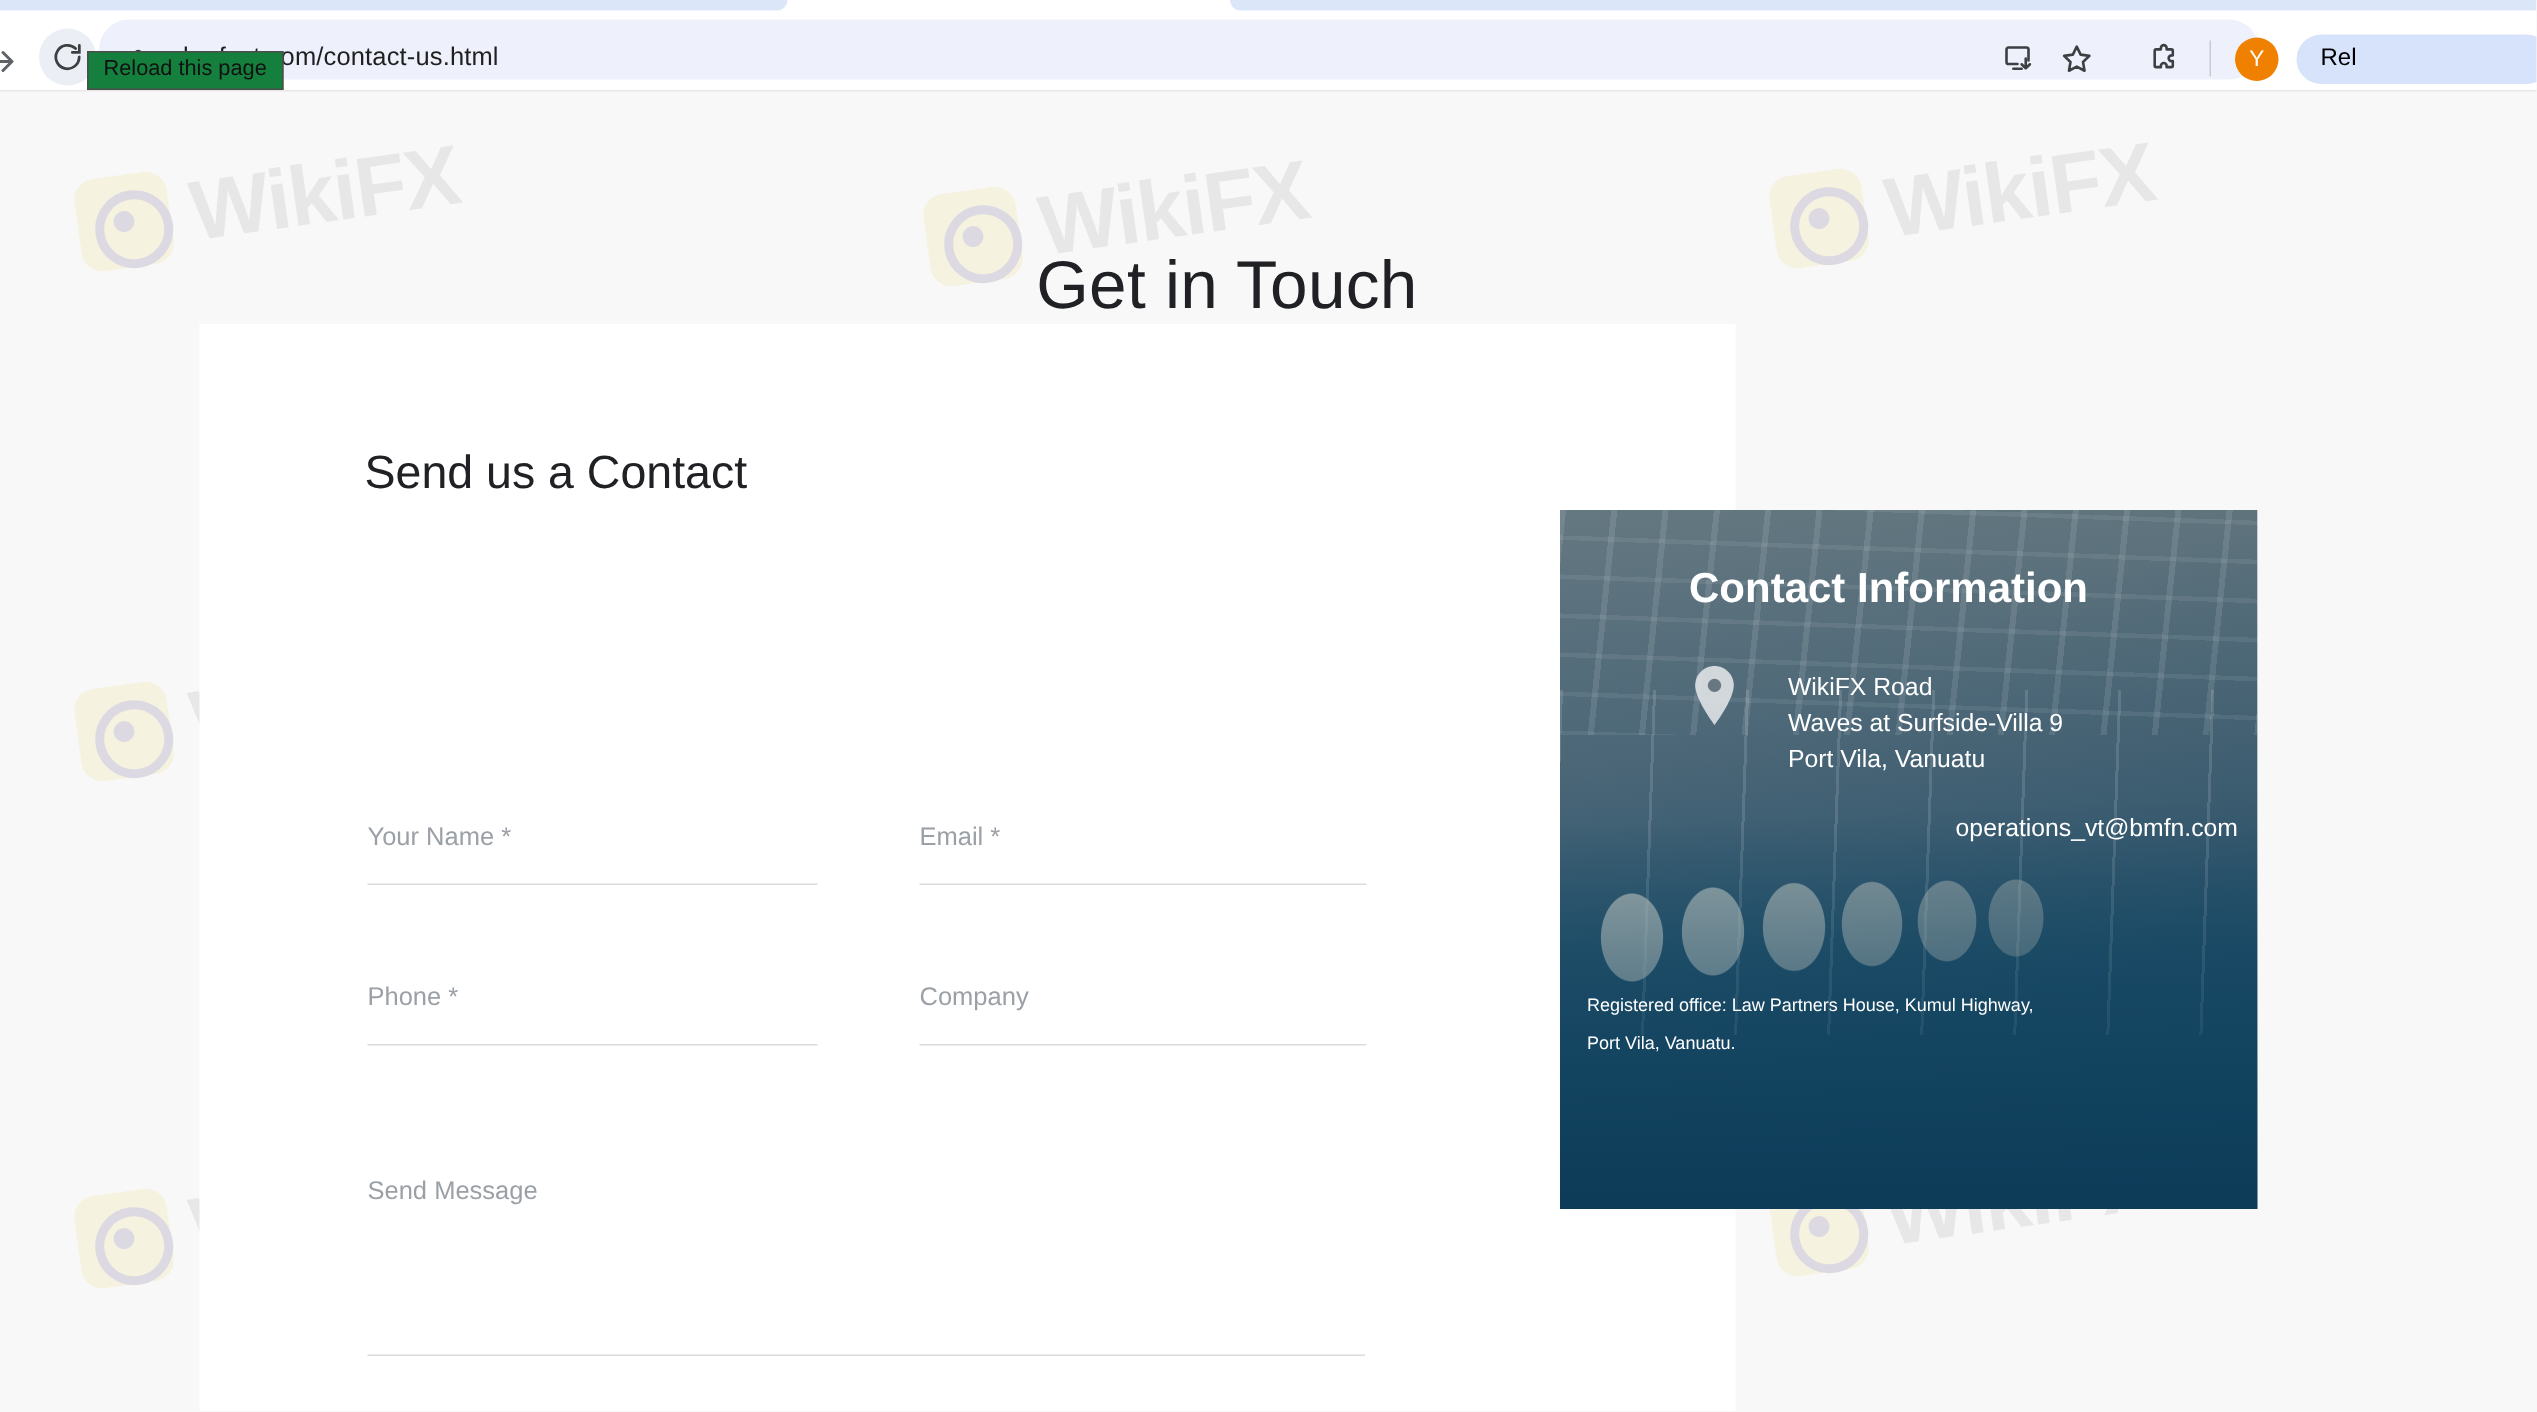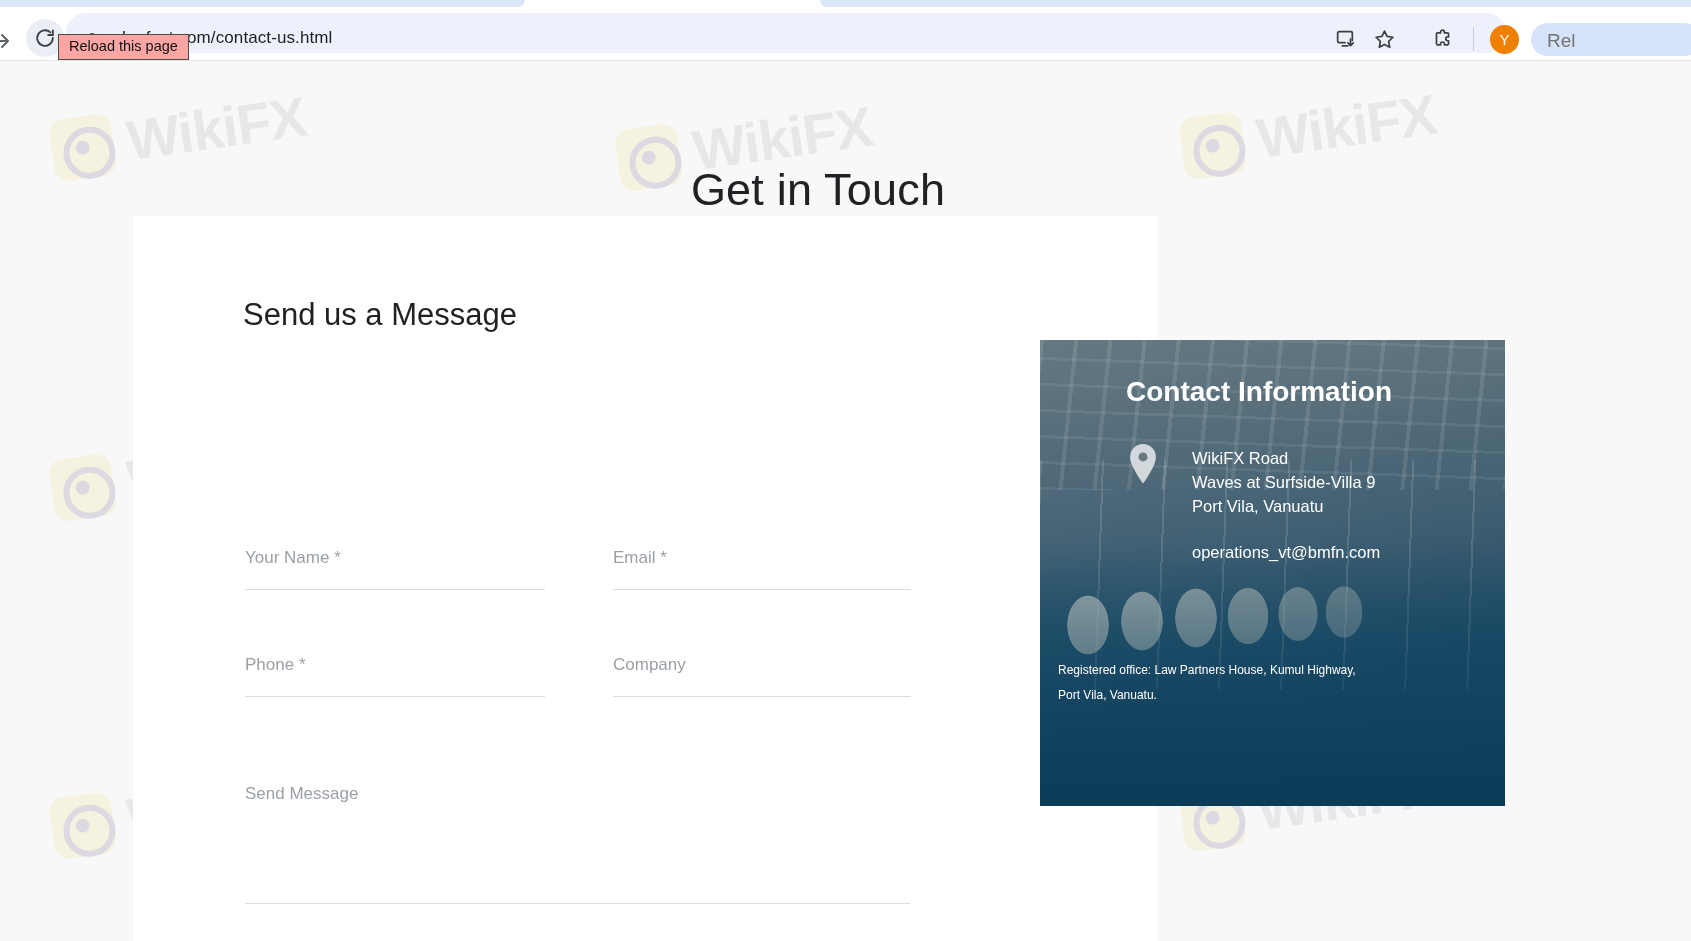--- a/index.html
+++ b/index.html
@@ -52,21 +52,21 @@
     position:absolute; left:84px; top:20px; width:24px; height:20px;
     display:flex; align-items:center; justify-content:center; cursor:pointer;
   }
   .url-text{
     position:absolute; left:122px; top:19px;
     font-size:17px; color:#1f1f1f; letter-spacing:.1px;
     white-space:nowrap; cursor:text;
   }
   .tooltip{
     position:absolute; left:58px; top:34px;
-    background:#fca5a5; border:1px solid #4d4d4d;
+    background:#15803d; border:1px solid #4d4d4d;
     padding:3px 10px 5px 10px;
     font-size:14.5px; color:#111; white-space:nowrap; z-index:70;
   }
   .tb-icon{
     position:absolute; top:16px; width:28px; height:28px;
     display:flex; align-items:center; justify-content:center;
     color:#3c4043; cursor:pointer;
   }
   #install-icon{ left:1331px; }
   #bookmark-icon{ left:1370px; }
@@ -79,21 +79,21 @@
     position:absolute; left:1490px; top:16px; width:29px; height:29px;
     border-radius:50%; background:#f08000; color:#fff;
     font-size:15px; display:flex; align-items:center; justify-content:center;
     cursor:pointer;
   }
   .rel-pill{
     position:absolute; left:1531px; top:14px; width:170px; height:33px;
     background:#d7e3fb; border-radius:17px; cursor:pointer;
   }
   .rel-pill span{
-    position:absolute; left:16px; top:7px; font-size:19px; color:#737373;
+    position:absolute; left:16px; top:7px; font-size:16px; color:#000000;
     white-space:nowrap;
   }
   .chrome-bottom-line{
     position:absolute; left:0; top:60px; width:1691px; height:1px;
     background:#e6e6e6;
   }
 
   
   #page{
     position:absolute; left:0; top:61px; width:1691px; height:880px;
@@ -207,21 +207,21 @@
   #map-pin-icon{
     position:absolute; left:86px; top:103px; width:34px; height:42px;
     opacity:.85;
   }
   #address-block{
     position:absolute; left:152px; top:106px; width:300px;
     font-size:16.5px; line-height:24px; color:#ffffff;
   }
   #contact-email{
     position:absolute; left:152px; top:200px; width:300px;
-    font-size:16.5px; line-height:24px; color:#ffffff; cursor:pointer;
+    font-size:16.5px; line-height:24px; color:#ffffff; cursor:pointer;text-align:right;
   }
   #registered-office{
     position:absolute; left:18px; top:318px; width:430px;
     font-size:12px; line-height:25px; color:#ffffff;
   }
 
   .nowrap{ white-space:nowrap; }
 </style>
 </head>
 <body>
@@ -326,21 +326,21 @@
   </div>
   <div class="wm" style="left:1182px;top:730px;">
     <div class="wm-badge"></div>
     <div class="wm-text">WikiFX</div>
   </div>
 
   <h1 id="page-title">Get in Touch</h1>
 
   <div id="form-card">
 
-    <div id="form-heading">Send us a Message</div>
+    <div id="form-heading">Send us a Contact</div>
 
     <div class="field" id="field-name">
       <span class="ph">Your Name *</span>
     </div>
     <div class="field" id="field-email">
       <span class="ph">Email *</span>
     </div>
     <div class="field" id="field-company">
       <span class="ph">Company</span>
     </div>

